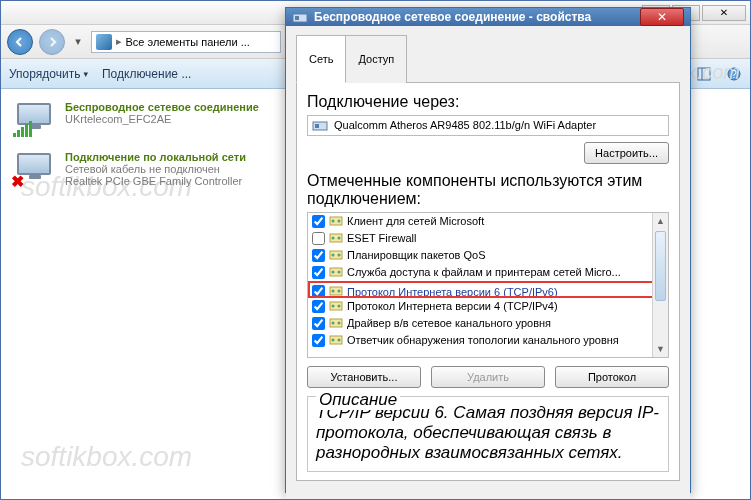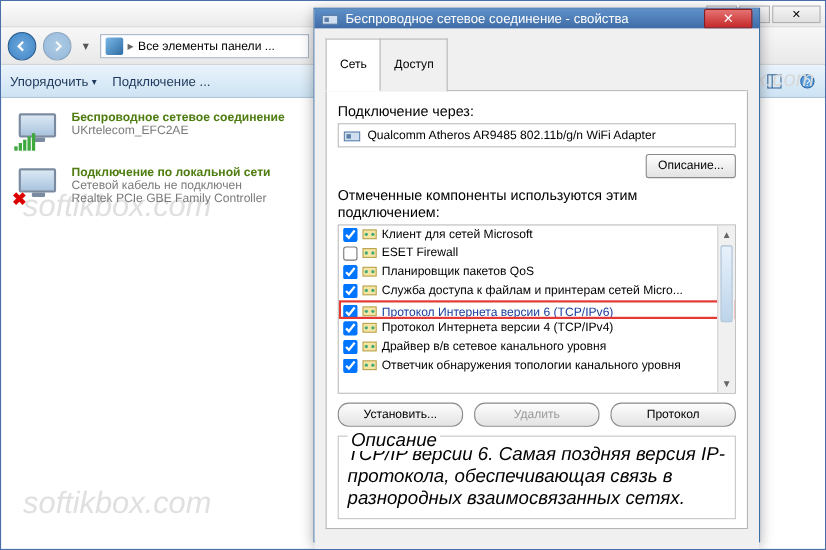--- a/index.html
+++ b/index.html
@@ -139,21 +139,21 @@
   z-index: 5;
   display:flex; flex-direction:column;
 }
 .dlg-title {
   height: 28px;
   background: linear-gradient(#5f90c8,#3f6ca7);
   display:flex; align-items:center; color:#fff;
   padding: 0 6px; gap:6px; font-size:12px;
 }
 .dlg-title .nic-icon { width:16px;height:16px; }
-.dlg-title .ttl { flex:1; }
+.dlg-title .ttl { flex:1;font-weight:bold; }
 .dlg-close {
   width: 44px; height:18px;
   background: linear-gradient(#e57373,#c62828);
   border:1px solid #8e1b1b; border-radius:2px;
   color:#fff; display:flex; align-items:center; justify-content:center;
   font-size:12px;
 }
 .dlg-body {
   flex:1; padding: 8px 10px 0 10px;
   background:#f0f0f0;
@@ -168,21 +168,21 @@
   position:relative; top:1px;
   margin-right:-1px;
 }
 .tab.active { background:#fff; border-bottom:1px solid #fff; z-index:1;}
 .tab-panel {
   background:#fff; border:1px solid #b5b5b5;
   border-top:none; padding: 10px 10px 8px 10px;
   height: 398px;
   display:flex; flex-direction:column;
 }
-.field-label { font-size: 13px; margin-bottom:4px; }
+.field-label { font-size: 16px; margin-bottom:4px; }
 .adapter-box {
   display:flex; align-items:center; gap:6px;
   border: 1px solid #bcbcbc; background:#fff;
   height: 22px; padding: 0 4px; margin-bottom:6px;
 }
 .nic-mini { width:16px;height:16px; }
 .btn-row-right { text-align:right; margin-bottom:8px; }
 .win7-btn {
   display:inline-block;
   min-width: 72px; height:22px;
@@ -218,21 +218,21 @@
   position:absolute; right:0; top:0; bottom:0;
   width:16px; border-left:1px solid #d0d0d0;
   background: #f0f0f0;
   display:flex; flex-direction:column;
 }
 .scrlbar .arrow{ height:16px; display:flex;align-items:center;justify-content:center;font-size:9px;color:#666;}
 .scrlbar .thumb{ flex:0 0 70px; margin:2px; border:1px solid #a7c0d8;
   background: linear-gradient(#e8f1fb,#bcd4ea); border-radius:2px;}
 .scrlbar .track{ flex:1; }
 .btn-row-3 { display:flex; justify-content:space-between; gap:10px; margin-bottom:8px;}
-.btn-row-3 .win7-btn { flex:1; min-width:0;border-radius:10px;}
+.btn-row-3 .win7-btn { flex:1; min-width:0;}
 .group {
   border: 1px solid #c7c7c7; padding: 6px 8px 8px 8px;
   position:relative; font-size:17px;font-style:italic;
 }
 .group .legend {
   position:absolute; top:-7px; left:8px;
   background:#fff; padding: 0 3px;
 }
 .dlg-footer {
   height: 40px; background:#f0f0f0;
@@ -352,21 +352,21 @@
     <div class="tab-panel">
       <div class="field-label">Подключение через:</div>
       <div class="adapter-box">
         <svg class="nic-mini" viewBox="0 0 16 16">
             <rect x="1" y="5" width="14" height="8" fill="#cfdff0" stroke="#5a7ea8"></rect>
             <rect x="3" y="7" width="4" height="4" fill="#5a7ea8"></rect>
           </svg>
         <span>Qualcomm Atheros AR9485 802.11b/g/n WiFi Adapter</span>
       </div>
       <div class="btn-row-right">
-        <span class="win7-btn">Описание...</span>
+        <span class="win7-btn">Настроить...</span>
       </div>
       <div class="field-label">Отмеченные компоненты используются этим подключением:</div>
 
       <div class="components-list">
         <div id="comp-container">
             <div class="comp-item">
               <input type="checkbox" checked="" style="">
               <svg class="proto-icon" viewBox="0 0 14 14">
                 <rect x="1" y="3" width="12" height="8" fill="#f5e6a3" stroke="#b8a14a"></rect>
                 <circle cx="4" cy="7" r="1.5" fill="#4a7"></circle>

